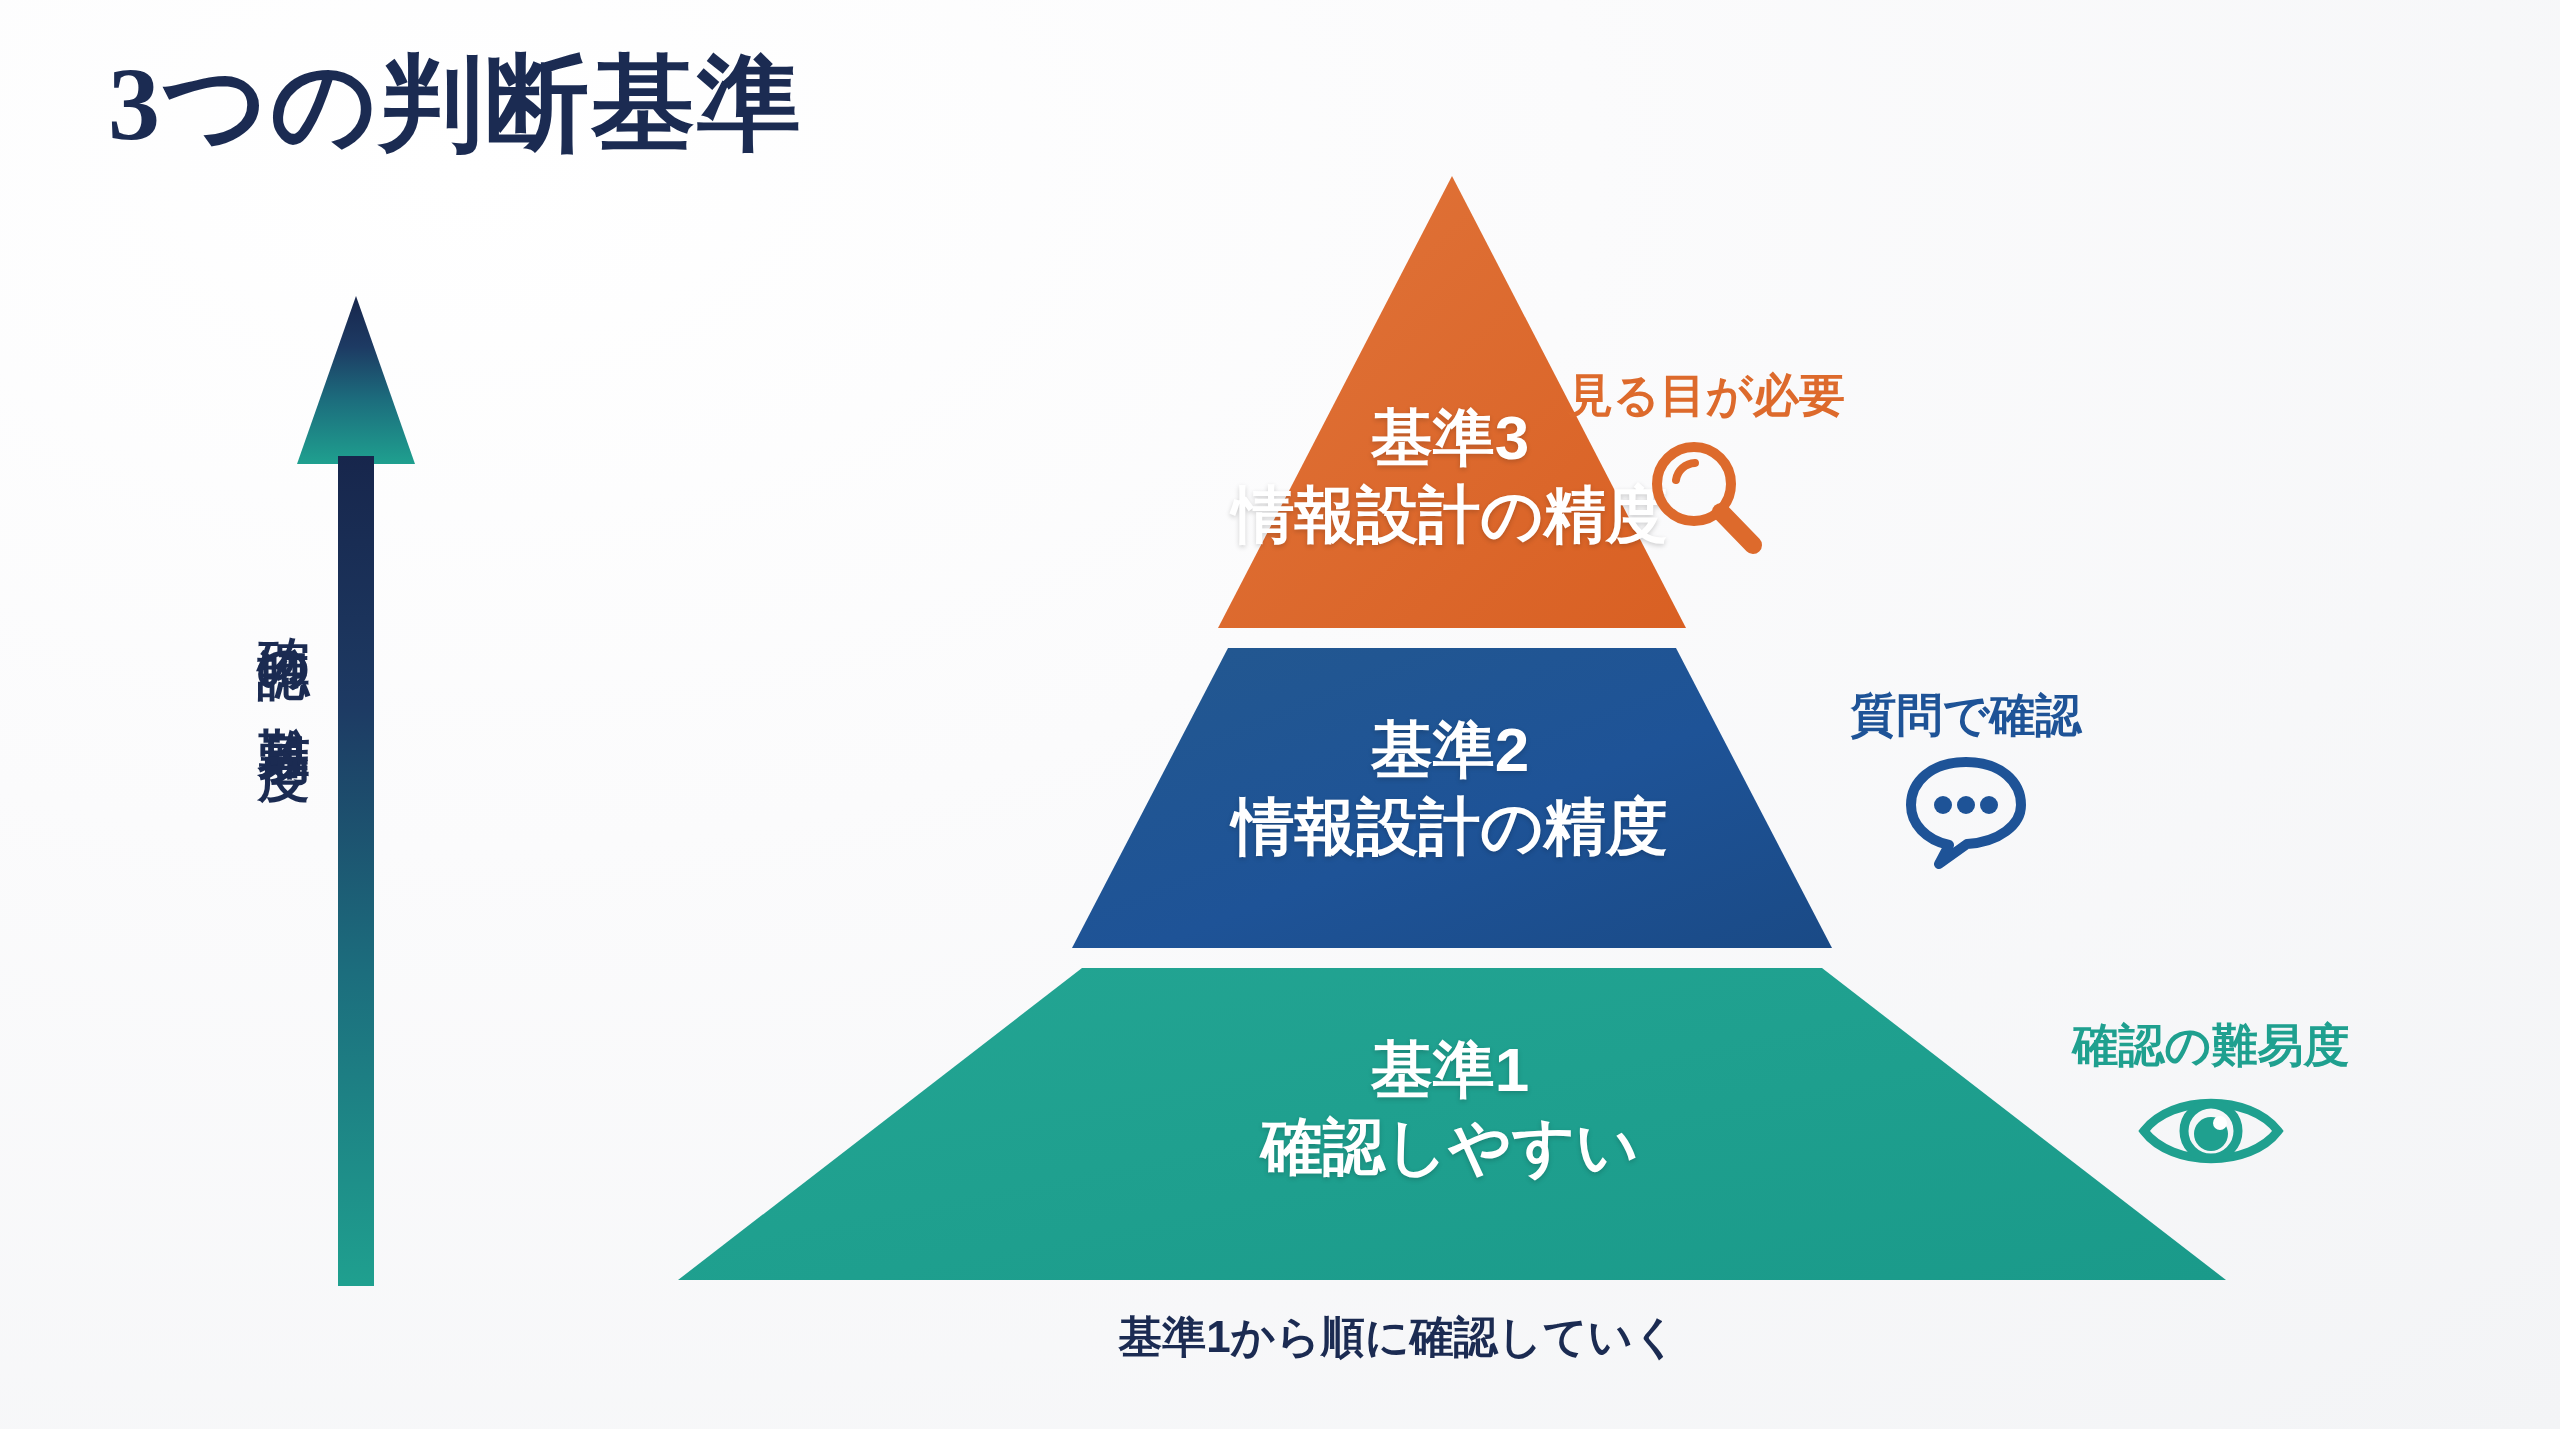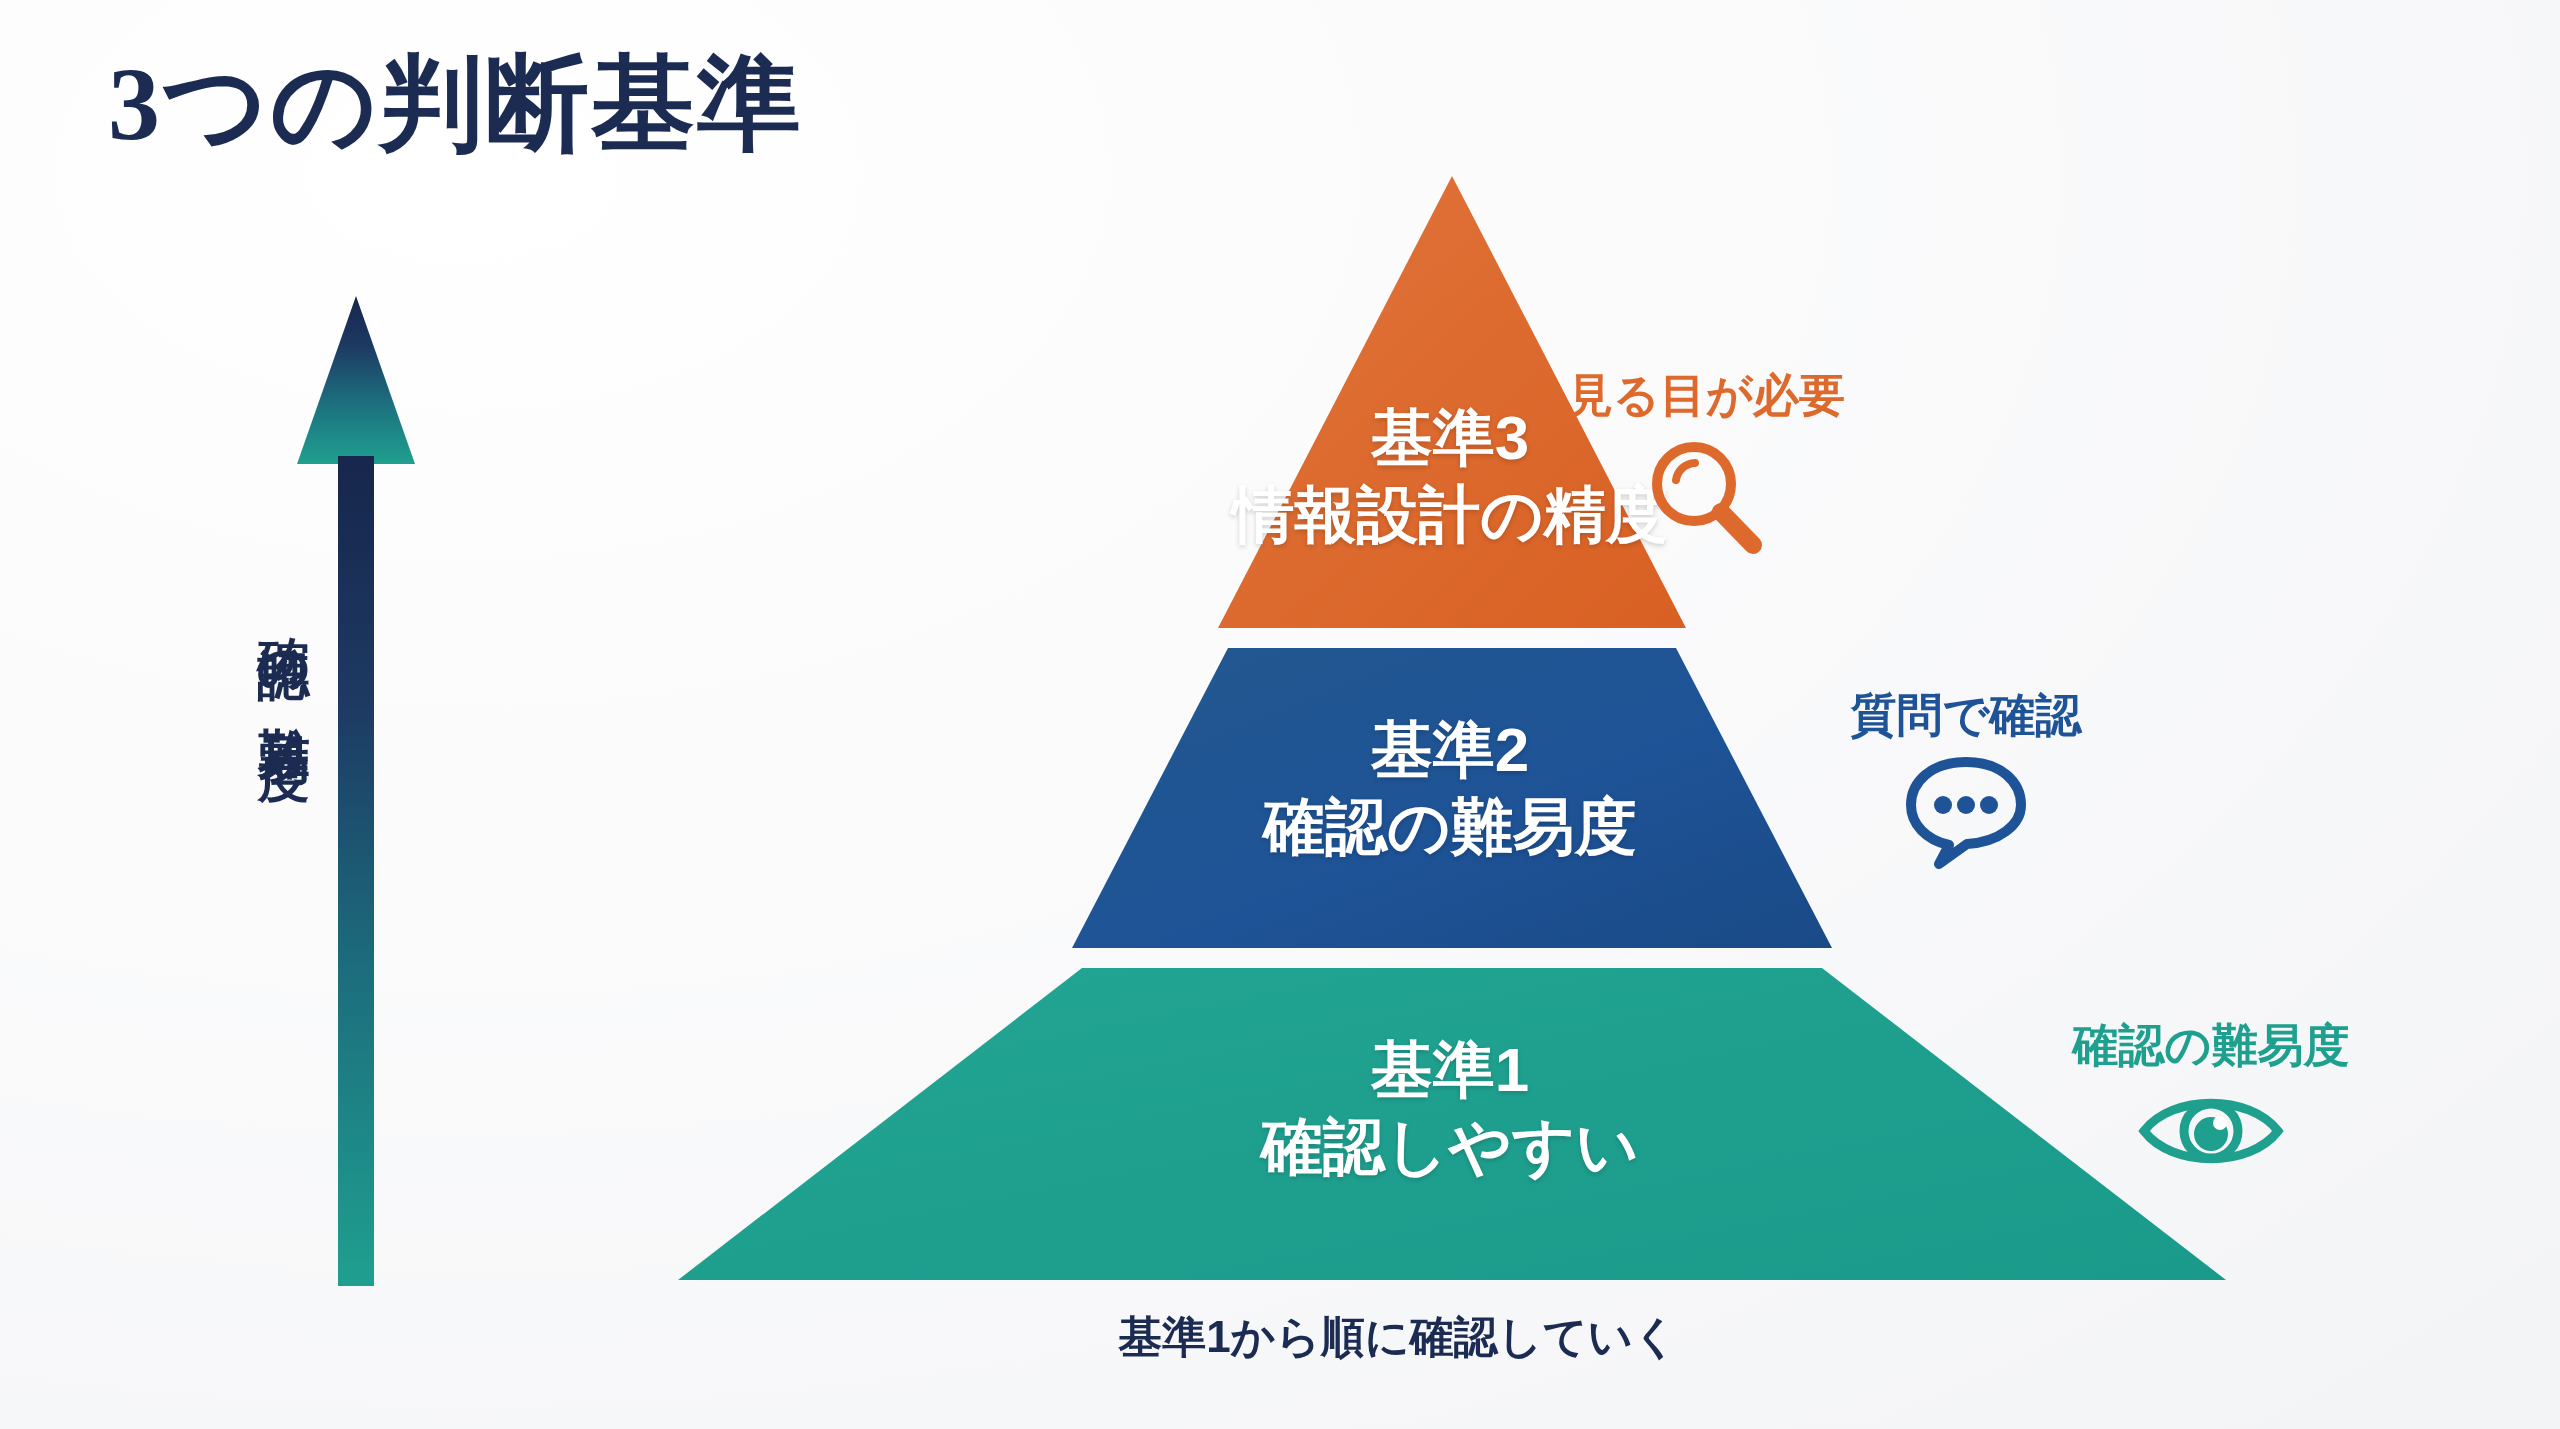--- a/index.html
+++ b/index.html
@@ -138,21 +138,21 @@
 
       <polygon points="1188,648 1636,648 1792,948 1032,948" fill="url(#gBlue)"></polygon>
 
       <polygon points="1042,968 1782,968 2186,1280 638,1280" fill="url(#gTeal)"></polygon>
     </svg>
 
     <div class="band-label" id="label-tier-3">基準3
 情報設計の精度</div>
 
     <div class="band-label" id="label-tier-2">基準2
-確認の難易度</div>
+情報設計の精度</div>
 
     <div class="band-label" id="label-tier-1">基準1
 確認しやすい</div>
   </div>
 
   <div class="annotation" id="anno-tier-3">
     <div class="anno-text">見る目が必要</div>
     <div class="anno-icon">
       <svg width="132" height="128" viewBox="0 0 132 128" xmlns="http://www.w3.org/2000/svg">
         <circle cx="54" cy="52" r="37" fill="none" stroke="#dd6a2c" stroke-width="10"></circle>

